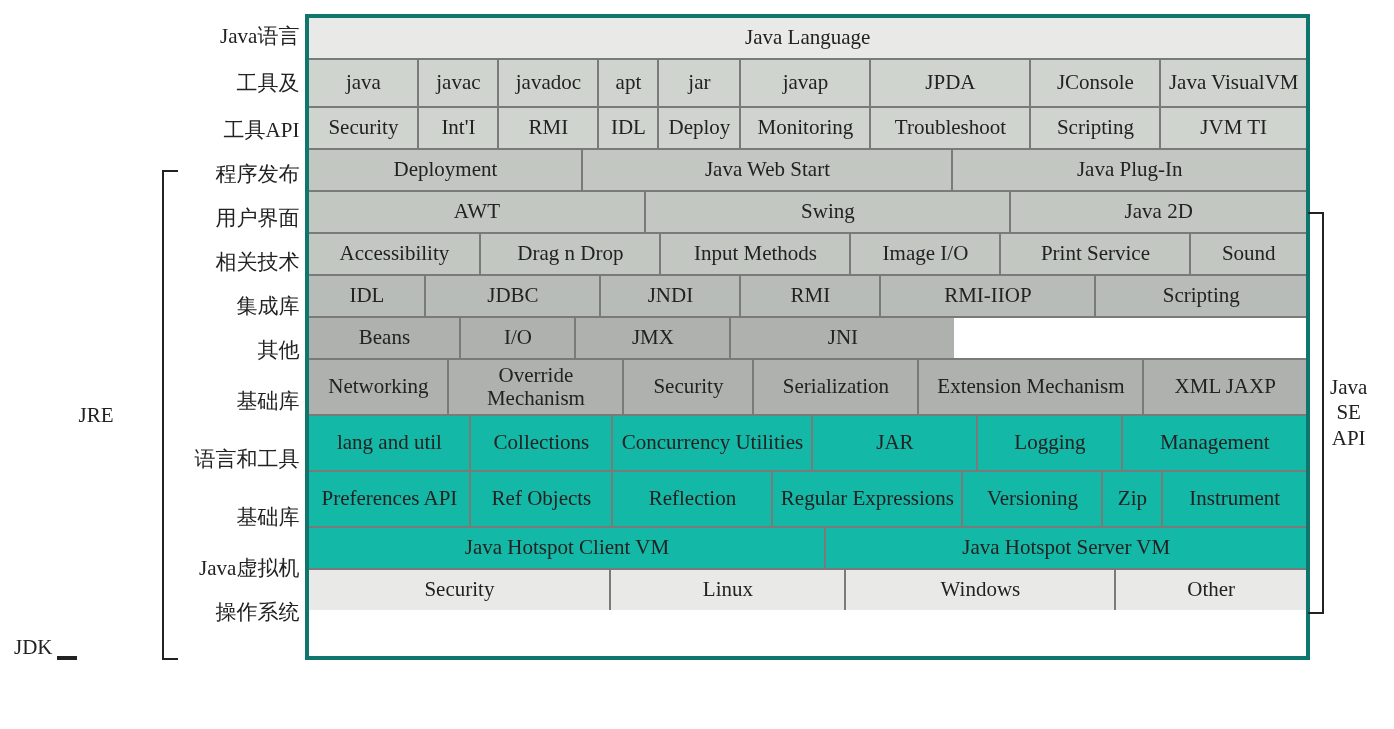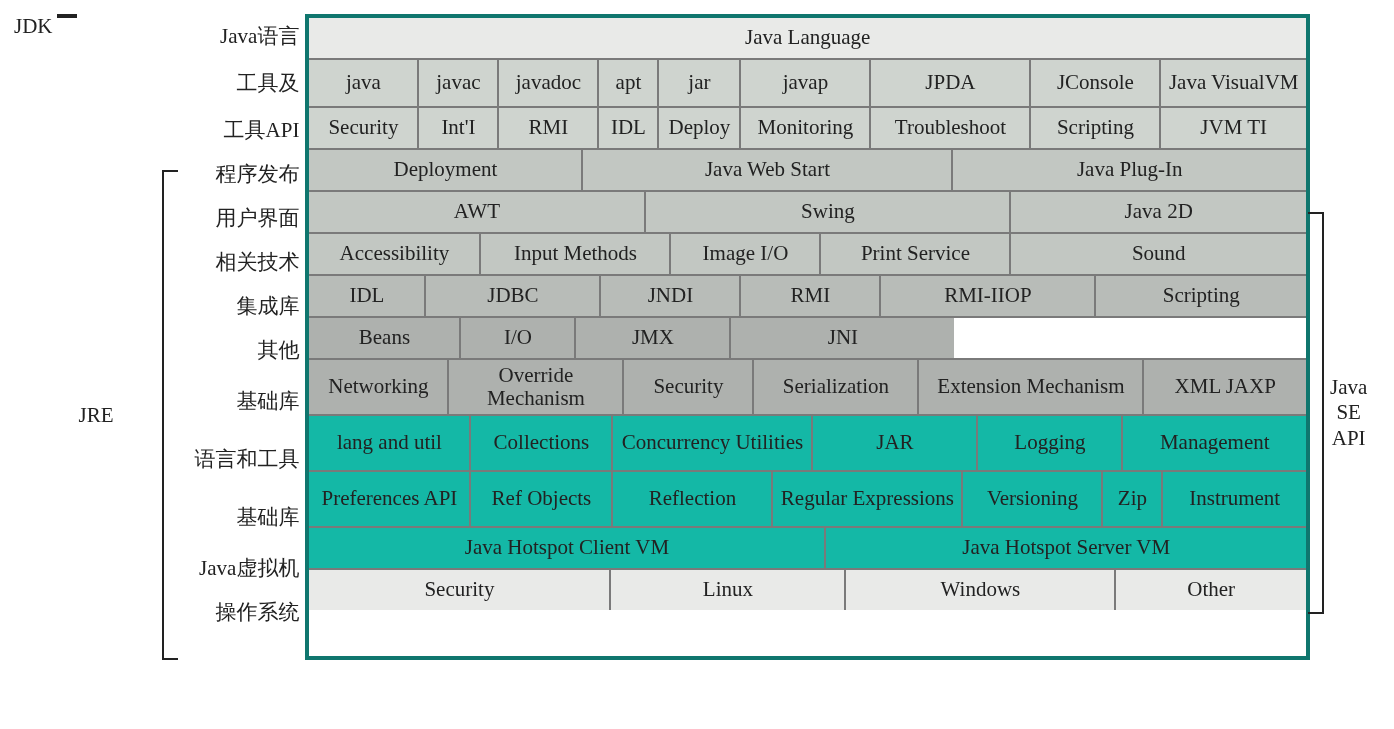--- a/index.html
+++ b/index.html
@@ -14,21 +14,21 @@
     display: flex;
     align-items: stretch;
   }
   
   .left-col {
     display: flex;
     align-items: stretch;
   }
   .jdk-group {
     display: flex;
-    align-items: flex-start;
+    align-items: flex-end;
   }
   .jdk-label {
     display: flex;
     align-items: center;
     padding: 0 4px 0 0;
   }
   .jdk-bracket {
     width: 18px;
     border-top: 2px solid #222;
     border-bottom: 2px solid #222;
@@ -202,20 +202,21 @@
     </div>
 
     <div class="row h44">
       <div class="cell s2" style="width:335px">AWT</div>
       <div class="cell s2" style="width:365px">Swing</div>
       <div class="cell s2" style="flex:1">Java 2D</div>
     </div>
 
     <div class="row h44">
       <div class="cell s2" style="width:170px">Accessibility</div>
+      <div class="cell s2" style="width:180px">Drag n Drop</div>
       <div class="cell s2" style="width:190px">Input Methods</div>
       <div class="cell s2" style="width:150px">Image I/O</div>
       <div class="cell s2" style="width:190px">Print Service</div>
       <div class="cell s2" style="flex:1">Sound</div>
     </div>
 
     <div class="row h44">
       <div class="cell s3" style="width:115px">IDL</div>
       <div class="cell s3" style="width:175px">JDBC</div>
       <div class="cell s3" style="width:140px">JNDI</div>

